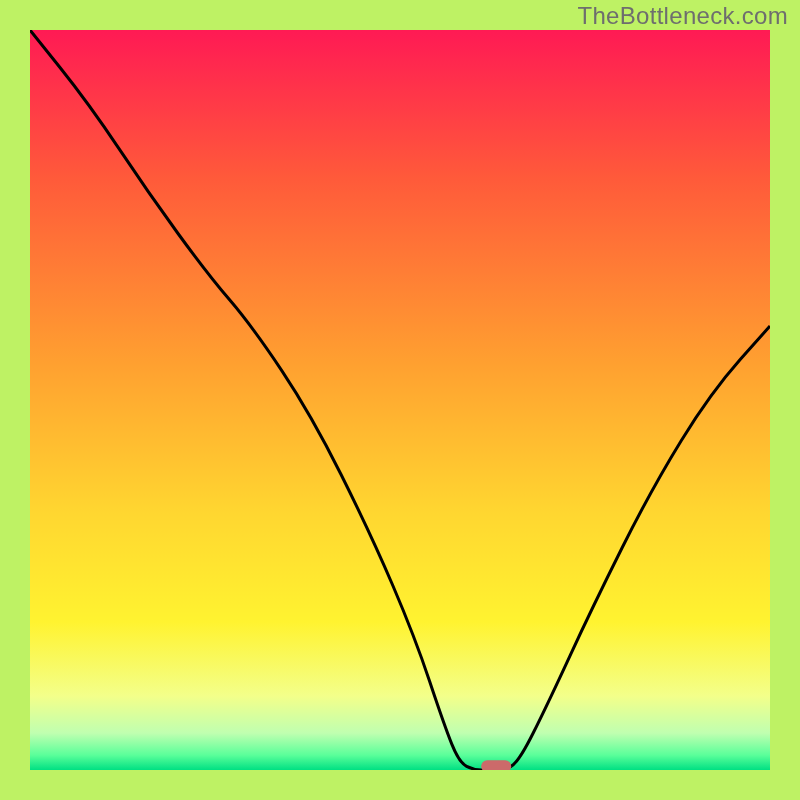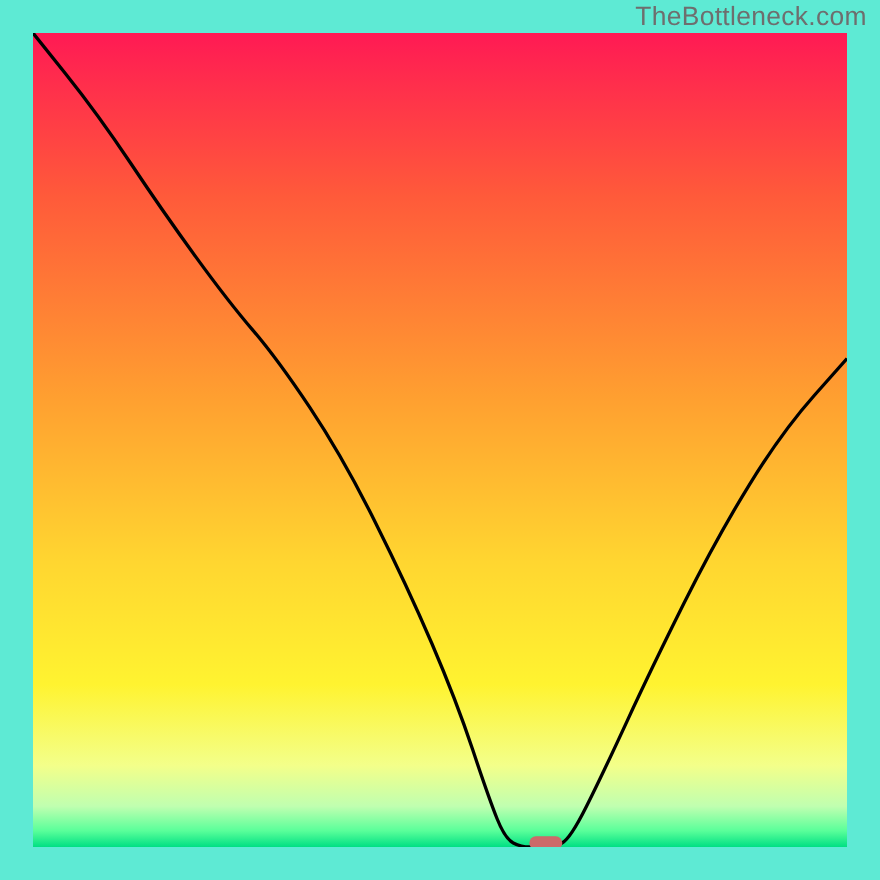--- a/index.html
+++ b/index.html
@@ -8,21 +8,21 @@
     width: 800px;
     height: 800px;
     background: #000;
     overflow: hidden;
     font-family: Arial, Helvetica, sans-serif;
   }
   .frame {
     position: relative;
     width: 800px;
     height: 800px;
-    background: #5eead4;
+    background: #bef264;
     text-decoration: underline;
   }
   .watermark {
     position: absolute;
     top: 2px;
     right: 12px;
     color: #6e6e6e;
     font-size: 24px;
     font-weight: 500;
     letter-spacing: 0.3px;

